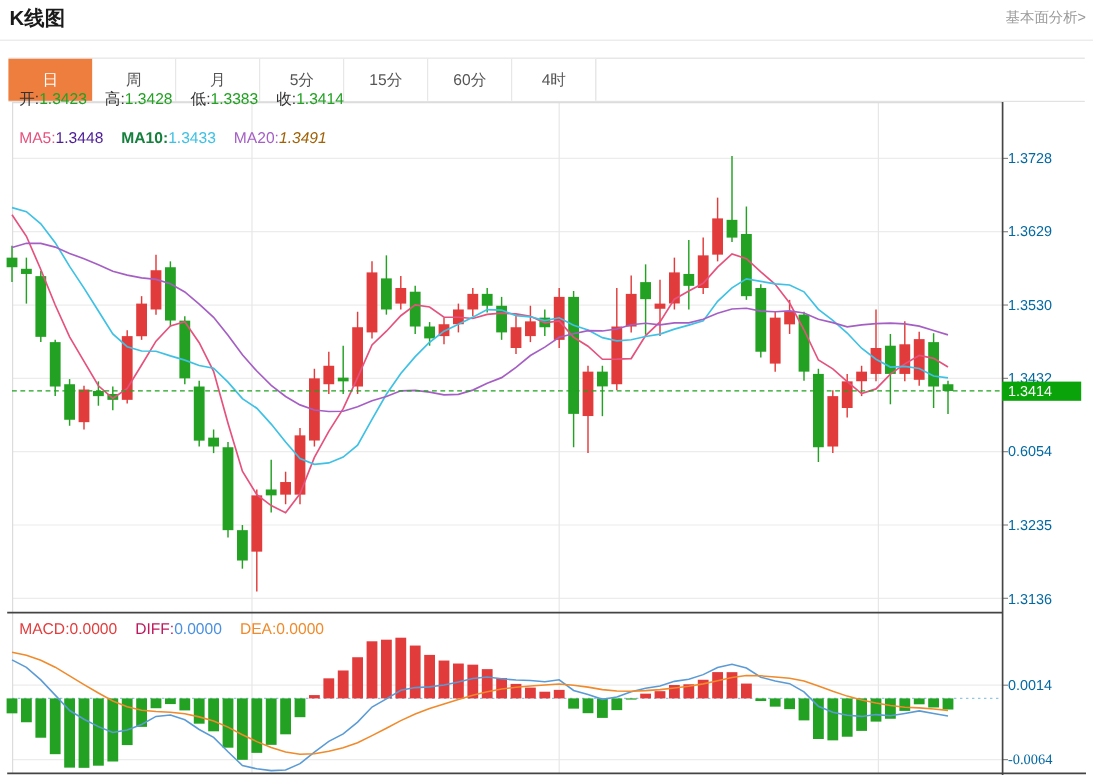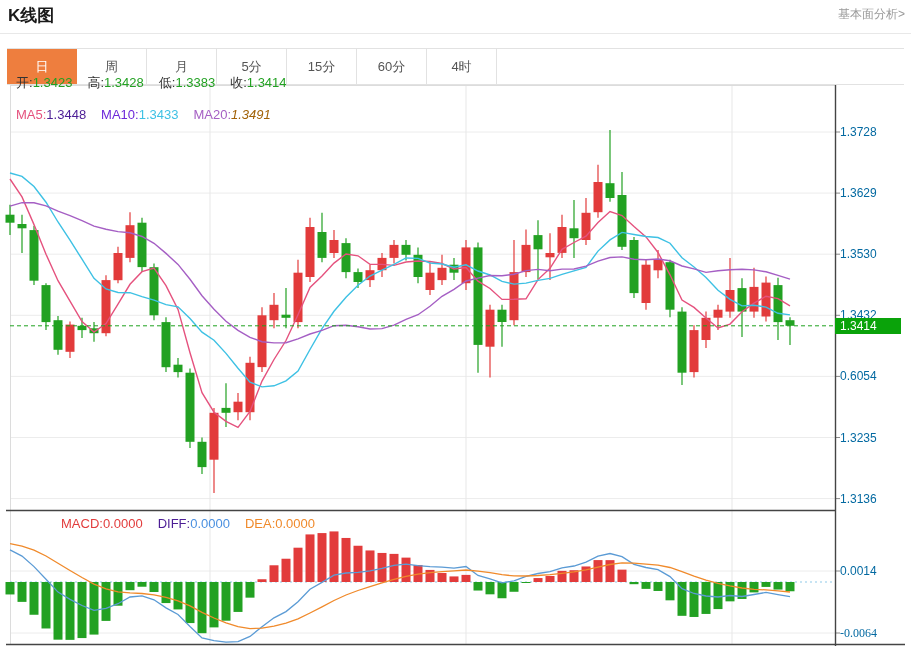--- a/index.html
+++ b/index.html
@@ -291,26 +291,26 @@
   </div>
 
 <div id="ohlc-legend" class="abs legend">
     <span class="pair"><span class="ll" style="color: rgb(51, 51, 51);">开:</span><span class="lv" style="color: rgb(34, 161, 34);">1.3423</span></span>
     <span class="pair"><span class="ll" style="color: rgb(51, 51, 51);">高:</span><span class="lv" style="color: rgb(34, 161, 34);">1.3428</span></span>
     <span class="pair"><span class="ll" style="color: rgb(51, 51, 51);">低:</span><span class="lv" style="color: rgb(34, 161, 34);">1.3383</span></span>
     <span class="pair"><span class="ll" style="color: rgb(51, 51, 51);">收:</span><span class="lv" style="color: rgb(34, 161, 34);">1.3414</span></span>
   </div>
 <div id="ma-legend" class="abs legend">
     <span class="pair"><span class="ll" style="color: rgb(229, 82, 126);">MA5:</span><span class="lv" style="color: #4c1d95;">1.3448</span></span>
-    <span class="pair"><span class="ll" style="color: #6d28d9;">MA10:</span><span class="lv" style="color: rgb(62, 193, 228);">1.3433</span></span>
+    <span class="pair"><span class="ll" style="color: #15803d; font-weight: bold;">MA10:</span><span class="lv" style="color: rgb(62, 193, 228);">1.3433</span></span>
     <span class="pair"><span class="ll" style="color: rgb(165, 95, 196);">MA20:</span><span class="lv" style="color: #a16207; font-style: italic;">1.3491</span></span>
   </div>
 <div id="macd-legend" class="abs legend">
-    <span class="pair"><span class="ll" style="color: rgb(226, 60, 60); margin-left: 45px;">MACD:</span><span class="lv" style="color: rgb(226, 60, 60);">0.0000</span></span>
-    <span class="pair"><span class="ll" style="color: #4c1d95;">DIFF:</span><span class="lv" style="color: rgb(74, 144, 224);">0.0000</span></span>
+    <span class="pair"><span class="ll" style="color: rgb(226, 60, 60);">MACD:</span><span class="lv" style="color: rgb(226, 60, 60);">0.0000</span></span>
+    <span class="pair"><span class="ll" style="color: #be185d;">DIFF:</span><span class="lv" style="color: rgb(74, 144, 224);">0.0000</span></span>
     <span class="pair"><span class="ll" style="color: rgb(240, 138, 43);">DEA:</span><span class="lv" style="color: rgb(240, 138, 43);">0.0000</span></span>
   </div>
 
 <div id="price-axis">
     <div class="abs axis-label" style="left: 840px; top: 125px;">1.3728</div>
     <div class="abs axis-label" style="left: 840px; top: 186.1px;">1.3629</div>
     <div class="abs axis-label" style="left: 840px; top: 247.2px;">1.3530</div>
     <div class="abs axis-label" style="left: 840px; top: 308.3px;">1.3432</div>
     <div class="abs axis-label" style="left: 840px; top: 369.4px;">0.6054</div>
     <div class="abs axis-label" style="left: 840px; top: 430.5px;">1.3235</div>

